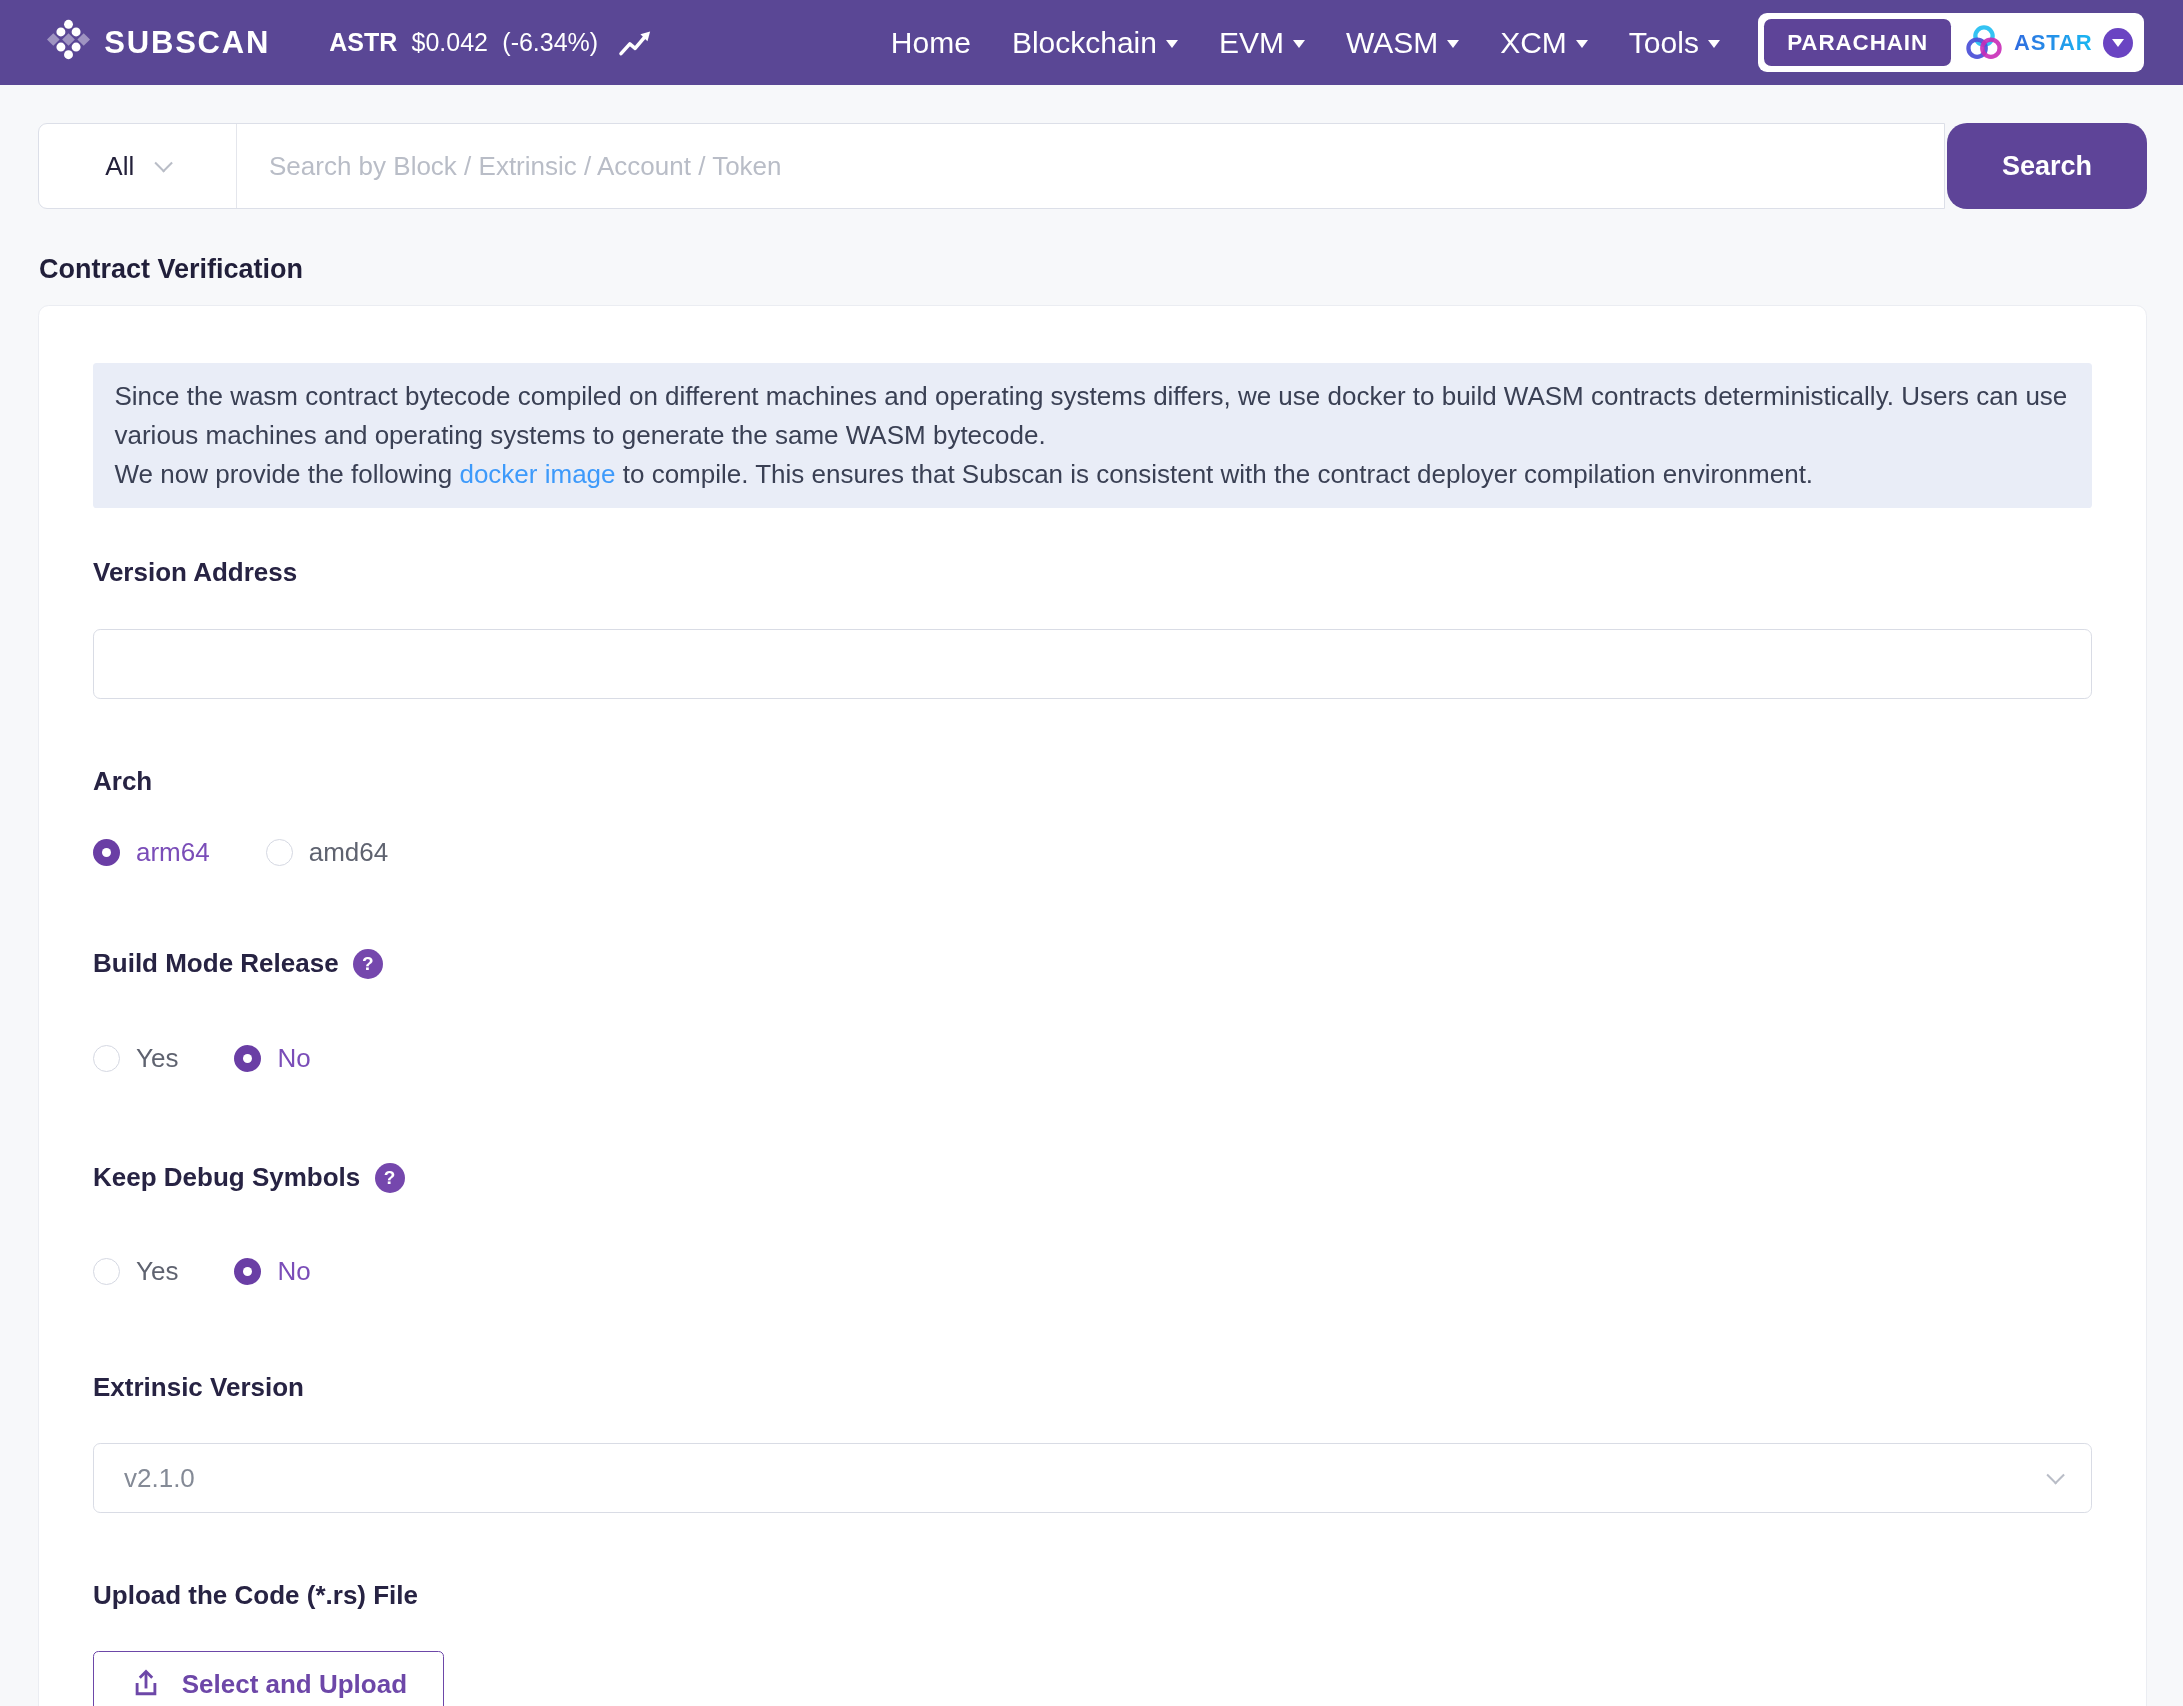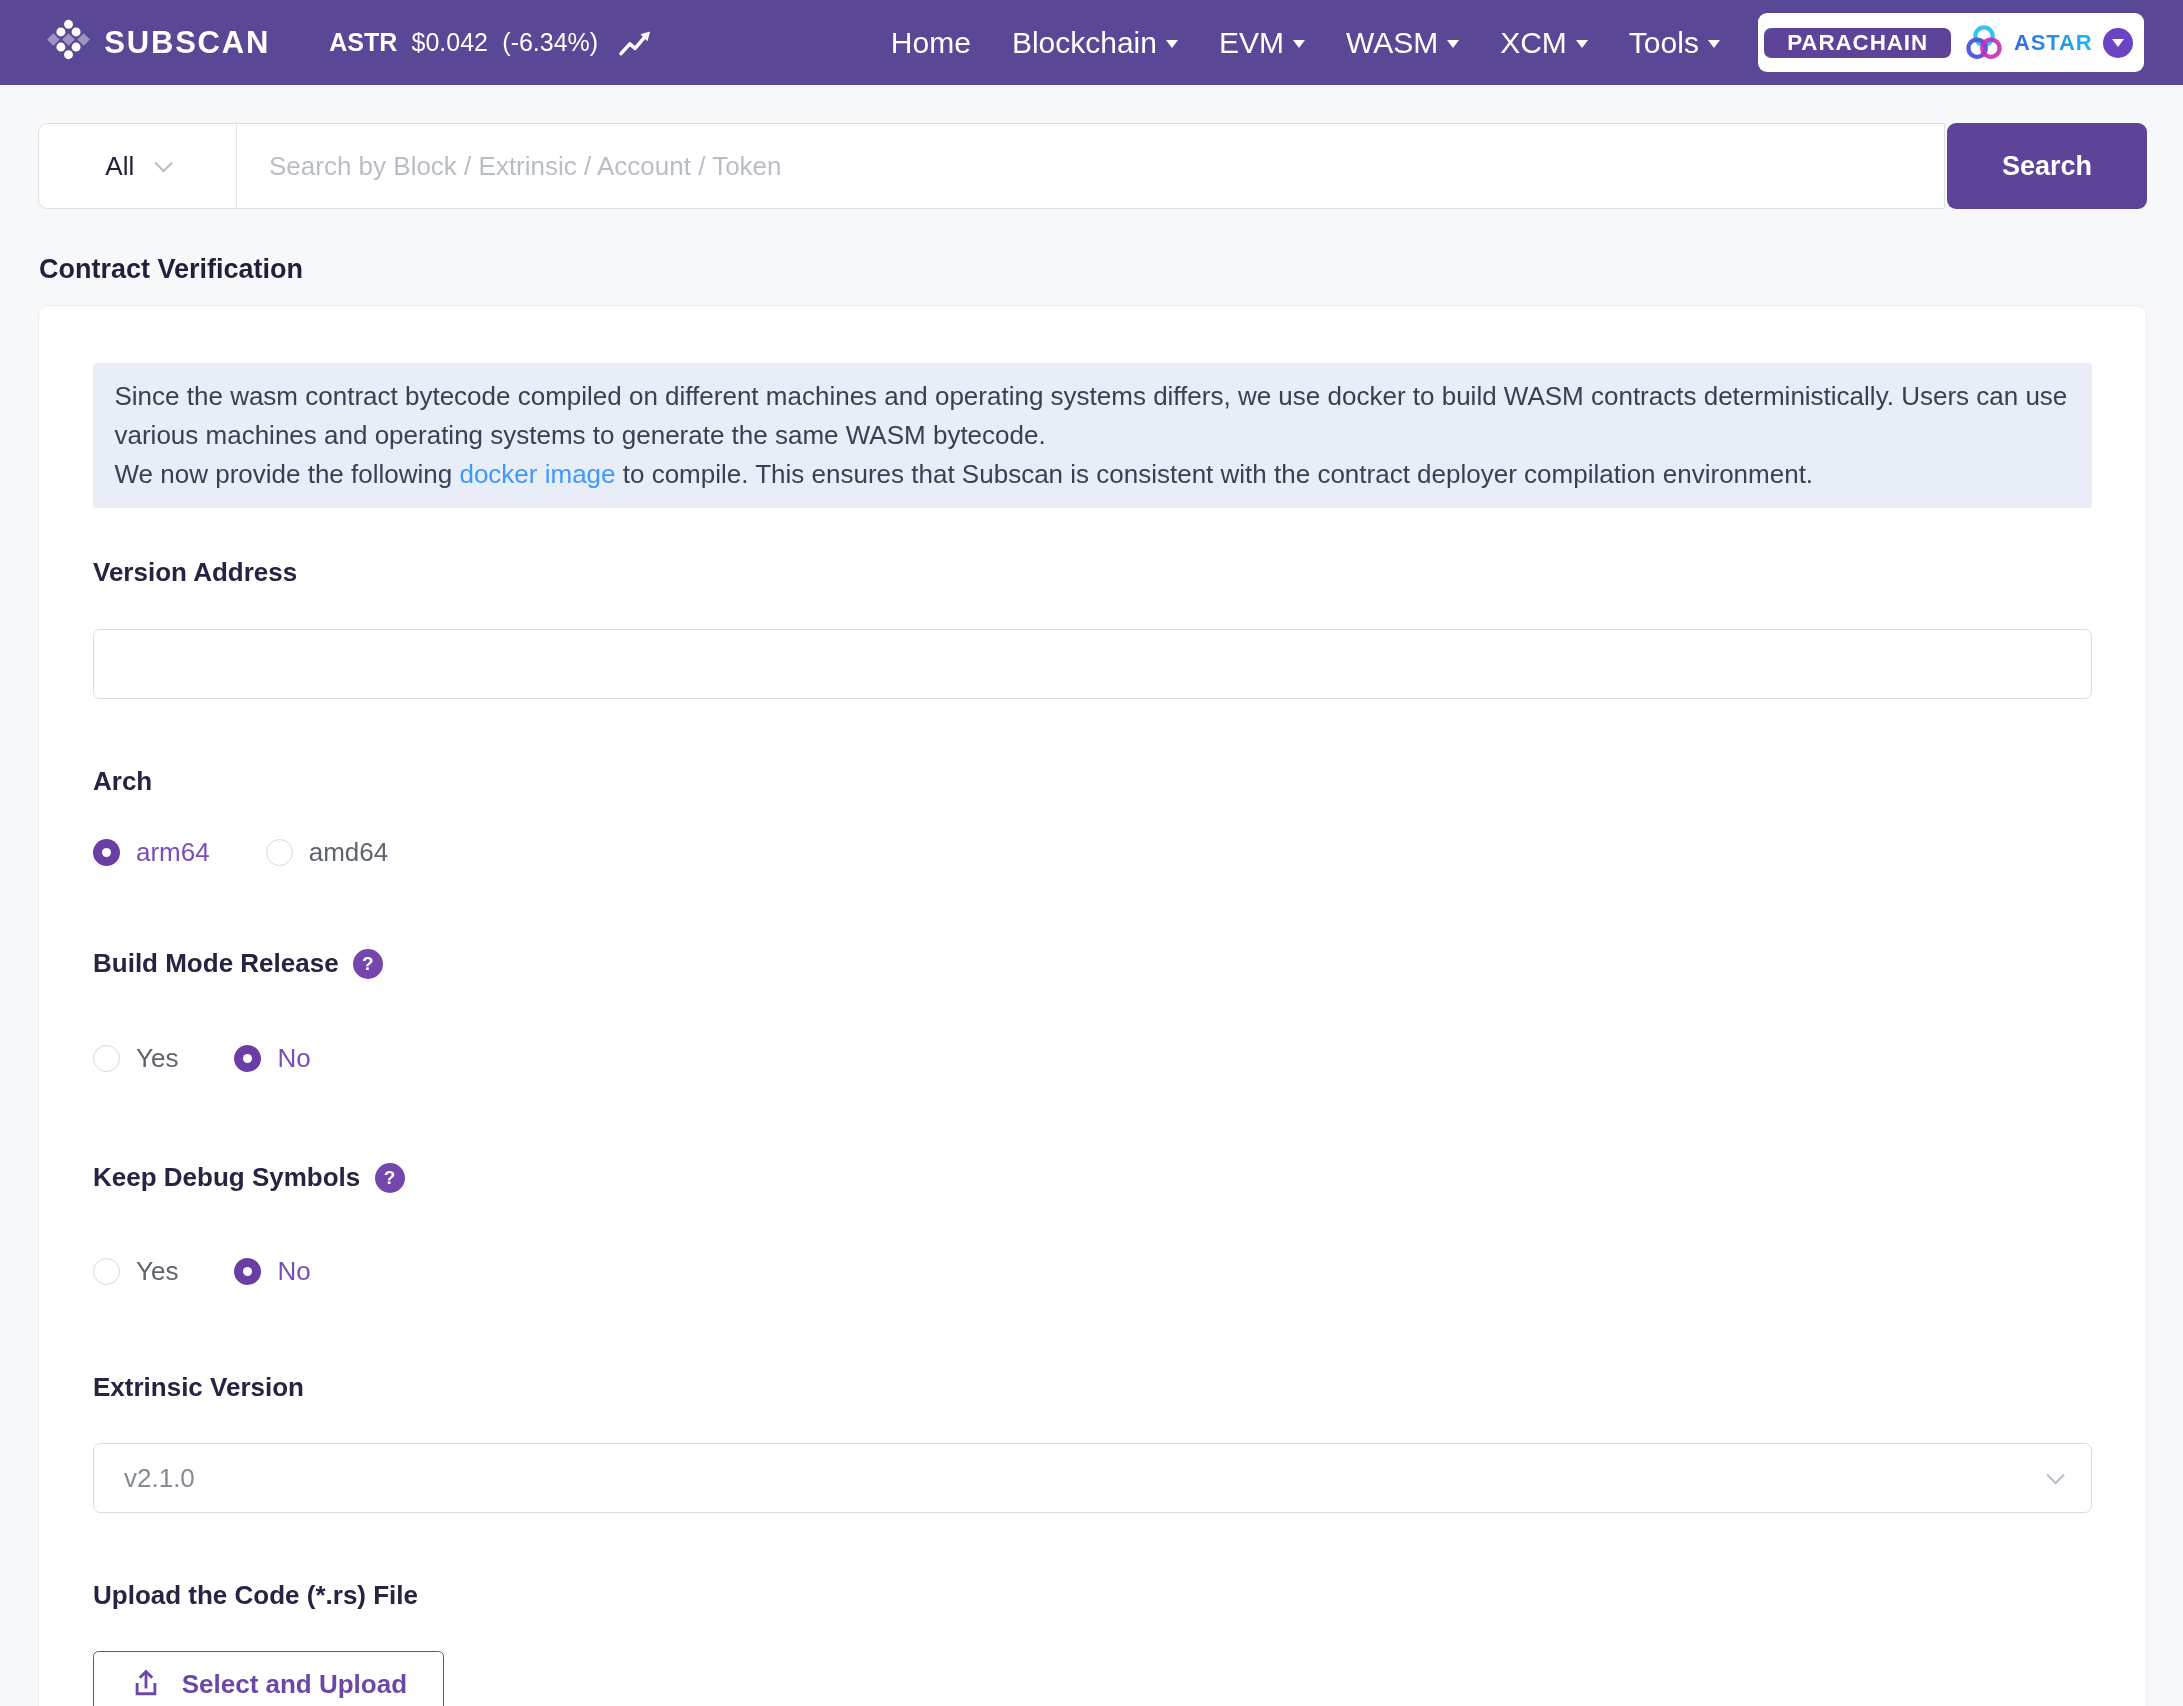--- a/index.html
+++ b/index.html
@@ -26,21 +26,21 @@
   .token-symbol{font-size:25px;font-weight:700;}
   .token-price{font-size:25px;font-weight:400;}
   .nav-links{margin-left:auto;display:flex;align-items:center;gap:41px;}
   .nav-link{display:flex;align-items:center;font-size:30px;color:#fff;cursor:pointer;white-space:nowrap;}
   .caret{width:0;height:0;border:6.3px solid transparent;border-top:8px solid #fff;margin-left:9px;margin-top:8px;}
   .network-pill{
     margin-left:38px;height:59px;background:#fff;border-radius:9px;
     display:flex;align-items:center;gap:14.3px;padding:0 10.7px 0 6.3px;
   }
   .parachain-btn{
-    height:30px;background:var(--primary);color:#fff;border:none;border-radius:7.2px;
+    height:47px;background:var(--primary);color:#fff;border:none;border-radius:7.2px;
     font-size:22.4px;font-weight:700;letter-spacing:0.9px;padding:0 23px;cursor:pointer;
     font-family:inherit;
   }
   .astar{display:flex;align-items:center;gap:10.7px;cursor:pointer;}
   .astar-name{
     font-size:22px;font-weight:800;letter-spacing:0.9px;
     background:linear-gradient(90deg,#2F6BE0,#19B9F2);
     -webkit-background-clip:text;background-clip:text;color:transparent;
   }
   .net-chevron{
@@ -62,21 +62,21 @@
   .chev{
     width:12.5px;height:12.5px;border-left:2.2px solid #B9BDC7;border-bottom:2.2px solid #B9BDC7;
     transform:rotate(-45deg);margin-top:-5.4px;
   }
   .search-input{
     flex:1;border:none;outline:none;font-family:inherit;font-size:26px;
     padding:0 32px;color:#23203A;background:transparent;
   }
   .search-input::placeholder{color:var(--placeholder);}
   .search-btn{
-    width:200px;background:var(--primary);color:#fff;border:none;border-radius:9px;
+    width:200px;background:var(--primary);color:#fff;border:none;border-radius:20px;
     font-size:27px;font-weight:700;margin-left:1.8px;cursor:pointer;font-family:inherit;
   }
   
   .page-title{margin:45px 0 0 39px;font-size:27px;font-weight:700;color:#211F3A;}
   .card{
     margin:19.7px 36px 0 38px;background:var(--card-bg);
     border:0.9px solid #EBEDF2;border-radius:10.7px;
     padding:57px 54px 0 54px;height:1433px;
   }
   .notice{

